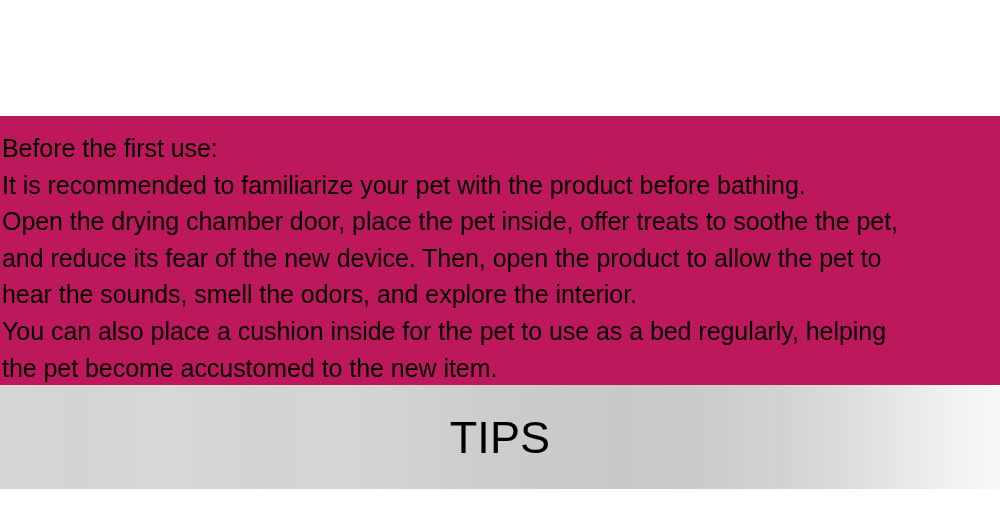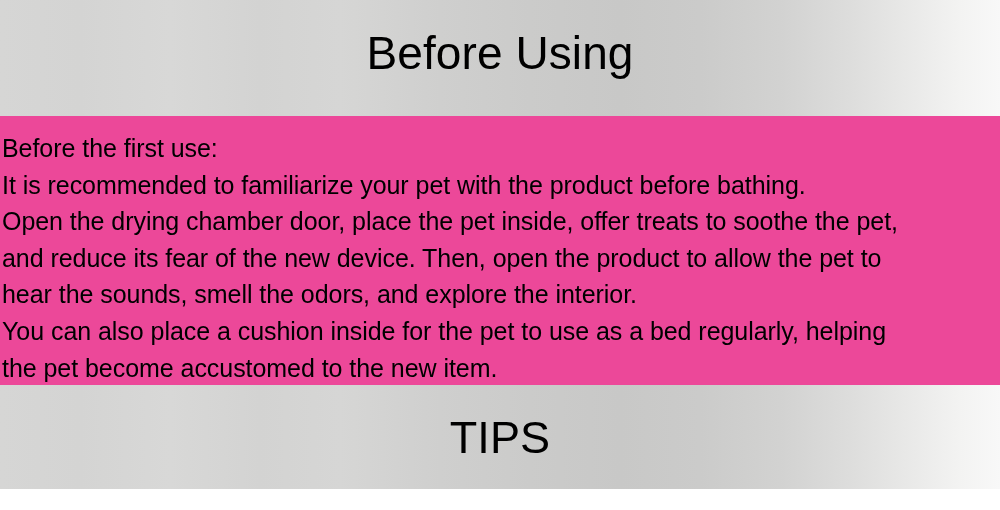--- a/index.html
+++ b/index.html
@@ -84,21 +84,21 @@
     line-height: 56px;
   }
 
   
   #body-section {
     position: absolute;
     left: 0;
     top: 116px;
     width: 1000px;
     height: 269px;
-    background: #ec4899;
+    background: #be185d;
   }
 
   #body-copy {
     position: absolute;
     left: 2px;
     top: 14px;
     width: 998px;
     font-size: 25px;
     line-height: 36.6px;
     color: #000000;
@@ -114,23 +114,20 @@
     width: 1000px;
     height: 5px;
     background: #ffffff;
   }
 </style>
 </head>
 <body>
 
 <div class="page">
 
-  <div class="banner" id="header-banner">
-    <div class="banner-title" id="header-title">Before Using</div>
-  </div>
 
   <div id="body-section">
     <div id="body-copy">Before the first use:
 It is recommended to familiarize your pet with the product before bathing.
 Open the drying chamber door, place the pet inside, offer treats to soothe the pet,
 and reduce its fear of the new device. Then, open the product to allow the pet to
 hear the sounds, smell the odors, and explore the interior.
 You can also place a cushion inside for the pet to use as a bed regularly, helping
 the pet become accustomed to the new item.</div>
   </div>

